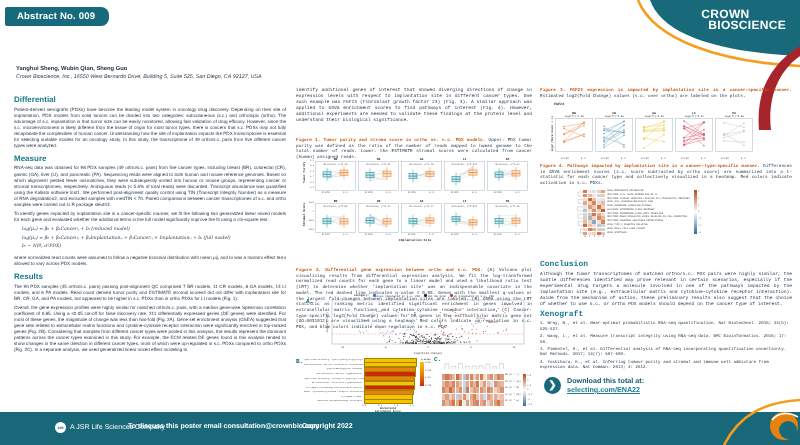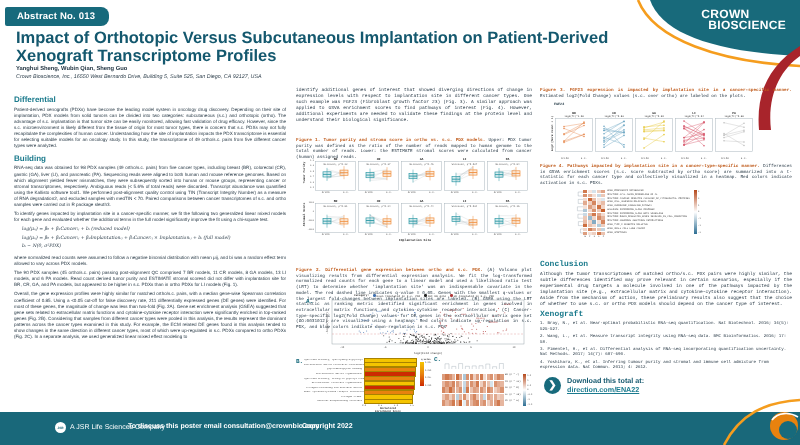--- a/index.html
+++ b/index.html
@@ -87,37 +87,37 @@
     <path d="M190,46 C158,66 146,94 149,130 L161,130 C157,96 170,70 190,56 Z" fill="#a8242b"></path>
   </svg>
   <div class="logo">
     <svg width="60" height="0" style="position:absolute;overflow:visible;left:28px;top:2px;">
       <path d="M8,0 C2,6 -2,10 3,16" fill="none" stroke="#f59d1e" stroke-width="3"></path>
     </svg>
     <div class="l1">CROWN</div>
     <div class="l2">BIOSCIENCE</div>
   </div>
 
-  <div class="badge">Abstract No. 013</div>
-  <div class="title">Impact of Orthotopic Versus Subcutaneous Implantation on Patient-Derived Xenograft Transcriptome Profiles</div>
+  <div class="badge">Abstract No. 009</div>
   <div class="authors">Yanghui Sheng, Wubin Qian, Sheng Guo</div>
   <div class="affil">Crown Bioscience, Inc., 16550 West Bernardo Drive, Building 5, Suite 525, San Diego, CA 92127, USA</div>
 
   <div class="col" style="left:14px;top:90px;width:272px;">
     <div class="h">Differential</div>
     <div class="p">Patient-derived xenografts (PDXs) have become the leading model system in oncology drug discovery. Depending on their site of implantation, PDX models from solid tumors can be divided into two categories: subcutaneous (s.c.) and orthotopic (ortho). The advantage of s.c. implantation is that tumor size can be easily monitored, allowing fast validation of drug efficacy. However, since the s.c. microenvironment is likely different from the tissue of origin for most tumor types, there is concern that s.c. PDXs may not fully recapitulate the complexities of human cancer. Understanding how the site of implantation impacts the PDX transcriptome is essential for selecting suitable models for an oncology study. In this study, the transcriptome of 49 ortho/s.c. pairs from five different cancer types were analyzed.</div>
-    <div class="h">Building</div>
+    <div class="h">Measure</div>
     <div class="p">RNA-seq data was obtained for 98 PDX samples (49 ortho/s.c. pairs) from five cancer types, including breast (BR), colorectal (CR), gastric (GA), liver (LI), and pancreatic (PA). Sequencing reads were aligned to both human and mouse reference genomes. Based on which alignment yielded fewer mismatches, they were subsequently sorted into human or mouse groups, representing cancer or stromal transcriptomes, respectively. Ambiguous reads (&lt; 5.6% of total reads) were discarded. Transcript abundance was quantified using the Kallisto software tool1. We performed post-alignment quality control using TIN (Transcript Integrity Number) as a measure of RNA degradation2, and excluded samples with medTIN &lt; 70. Paired comparisons between cancer transcriptomes of s.c. and ortho samples were carried out in R package sleuth3.</div>
     <div class="p">To identify genes impacted by implantation site in a cancer-specific manner, we fit the following two generalized linear mixed models for each gene and evaluated whether the additional terms in the full model significantly improve the fit using a chi-square test.</div>
     <div class="formula">
       <div>log(μᵢⱼ) = β₀ + β₁Cancerᵢⱼ + bᵢ    (reduced model)</div>
       <div>log(μᵢⱼ) = β₀ + β₁Cancerᵢⱼ + β₂Implantationᵢⱼ + β₃Cancerᵢⱼ × Implantationᵢⱼ + bᵢ    (full model)</div>
       <div>bᵢ ~ N(0, σ²PDX)</div>
     </div>
     <div class="p">where normalized read counts were assumed to follow a negative binomial distribution with mean μij, and bi was a random effect term allowed to vary across PDX models.</div>
+    <div class="h">Results</div>
     <div class="p">The 90 PDX samples (45 ortho/s.c. pairs) passing post-alignment QC comprised 7 BR models, 11 CR models, 8 GA models, 13 LI models, and 6 PA models. Read count derived tumor purity and ESTIMATE stromal scores4 did not differ with implantation site for BR, CR, GA, and PA models, but appeared to be higher in s.c. PDXs than in ortho PDXs for LI models (Fig. 1).</div>
     <div class="p">Overall, the gene expression profiles were highly similar for matched ortho/s.c. pairs, with a median gene-wise Spearman correlation coefficient of 0.85. Using a &lt;0.05 cut-off for false discovery rate, 211 differentially expressed genes (DE genes) were identified. For most of these genes, the magnitude of change was less than two-fold (Fig. 2A). Gene set enrichment analysis (GSEA) suggested that gene sets related to extracellular matrix functions and cytokine-cytokine receptor interaction were significantly enriched in top-ranked genes (Fig. 2B). Considering that samples from different cancer types were pooled in this analysis, the results represent the dominant patterns across the cancer types examined in this study. For example, the ECM related DE genes found in this analysis tended to show changes in the same direction in different cancer types, most of which were up-regulated in s.c. PDXs compared to ortho PDXs (Fig. 2C). In a separate analysis, we used generalized linear mixed effect modeling to</div>
   </div>
 
   <div class="col" style="left:296px;top:88px;width:236px;">
     <div class="abs p" style="left:0;top:0;width:236px;">identify additional genes of interest that showed diverging directions of change in expression levels with respect to implantation site in different cancer types. One such example was FGF23 (Fibroblast growth factor 23) (Fig. 3). A similar approach was applied to GSVA enrichment scores to find pathways of interest (Fig. 4). However, additional experiments are needed to validate these findings at the protein level and understand their biological significance.</div>
     <div class="abs cap" style="left:0;top:50px;width:236px;">
       <b>Figure 1. Tumor purity and stroma score in ortho vs. s.c. PDX models.</b><span> Upper: PDX tumor purity was defined as the ratio of the number of reads mapped to human genome to the total number of reads. Lower: the ESTIMATE stromal scores were calculated from cancer (human) assigned reads.</span>
     </div>
     <div class="abs" style="left:4px;top:66px;width:230px;" id="fig1-panels">
@@ -1293,21 +1293,21 @@
     <div class="abs" style="left:0;top:234px;width:252px;" id="refs">
         <div class="ref">1. Bray, N., et al. Near-optimal probabilistic RNA-seq quantification. Nat Biotechnol. 2016; 34(5): 525-527.</div>
         <div class="ref">2. Wang, L., et al. Measure transcript integrity using RNA-seq data. BMC Bioinformatics. 2016; 17: 58.</div>
         <div class="ref">3. Pimentel, H., et al. Differential analysis of RNA-seq incorporating quantification uncertainty. Nat Methods. 2017; 14(7): 687-690.</div>
         <div class="ref">4. Yoshihara, K., et al. Inferring tumour purity and stromal and immune cell admixture from expression data. Nat Commun. 2013; 4: 2612.</div>
       </div>
     <div class="dl" style="left:4px;top:288px;">
       <div class="dl-circle">❯</div>
       <div>
         <div class="dl-l1">Download this total at:</div>
-        <div class="dl-l2">direction.com/ENA22</div>
+        <div class="dl-l2">selecting.com/ENA22</div>
       </div>
     </div>
   </div>
 
   <div class="footer">
     <div class="f-jsr">
       <div class="jsr-logo">JSR</div>
       <span>A JSR Life Sciences Company</span>
     </div>
     <div class="f-contact">To discuss this poster email consultation@crownbio.com</div>

